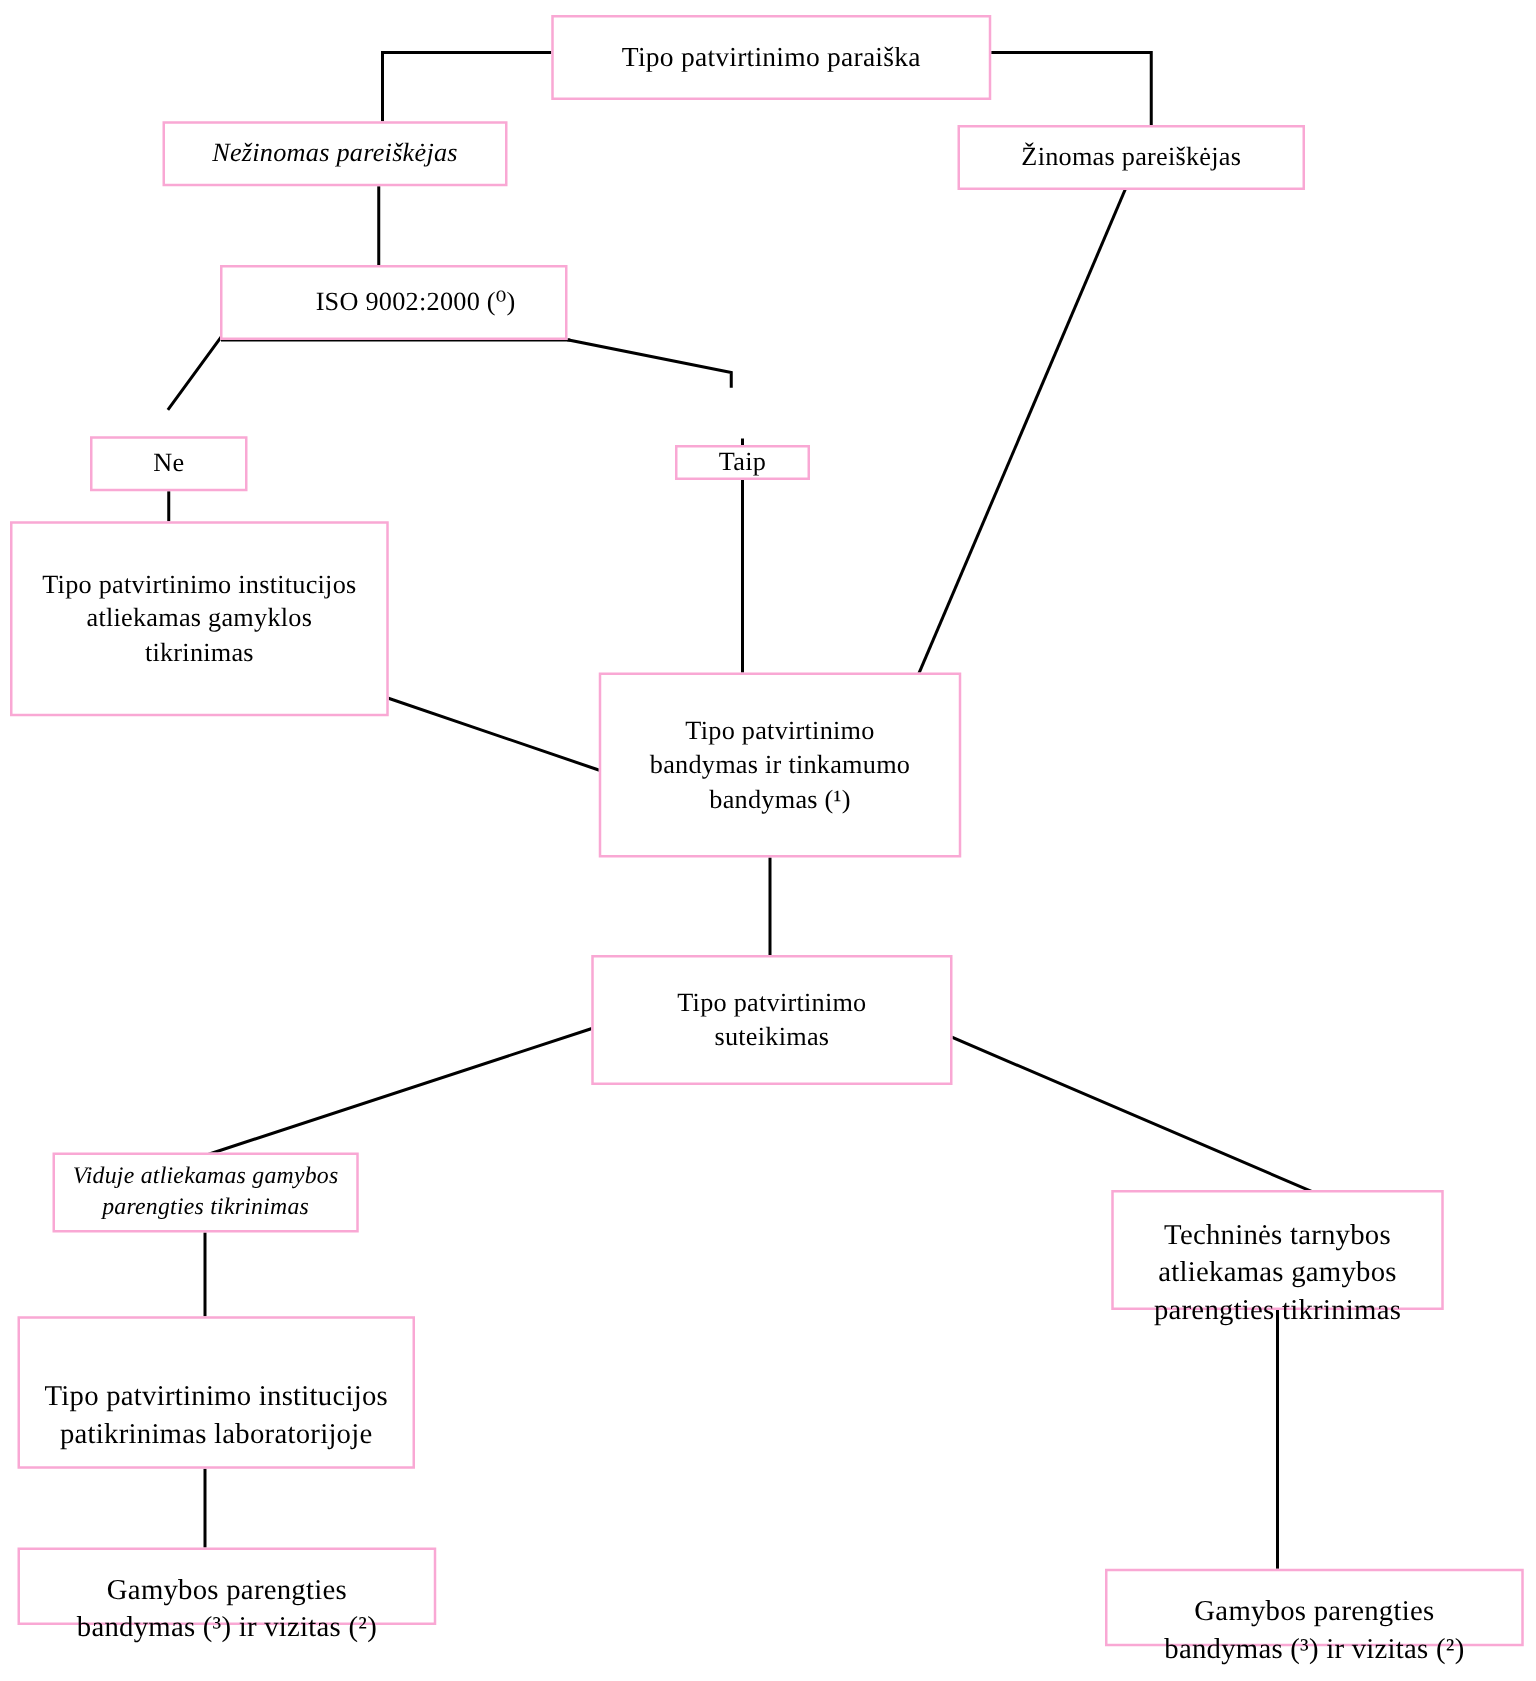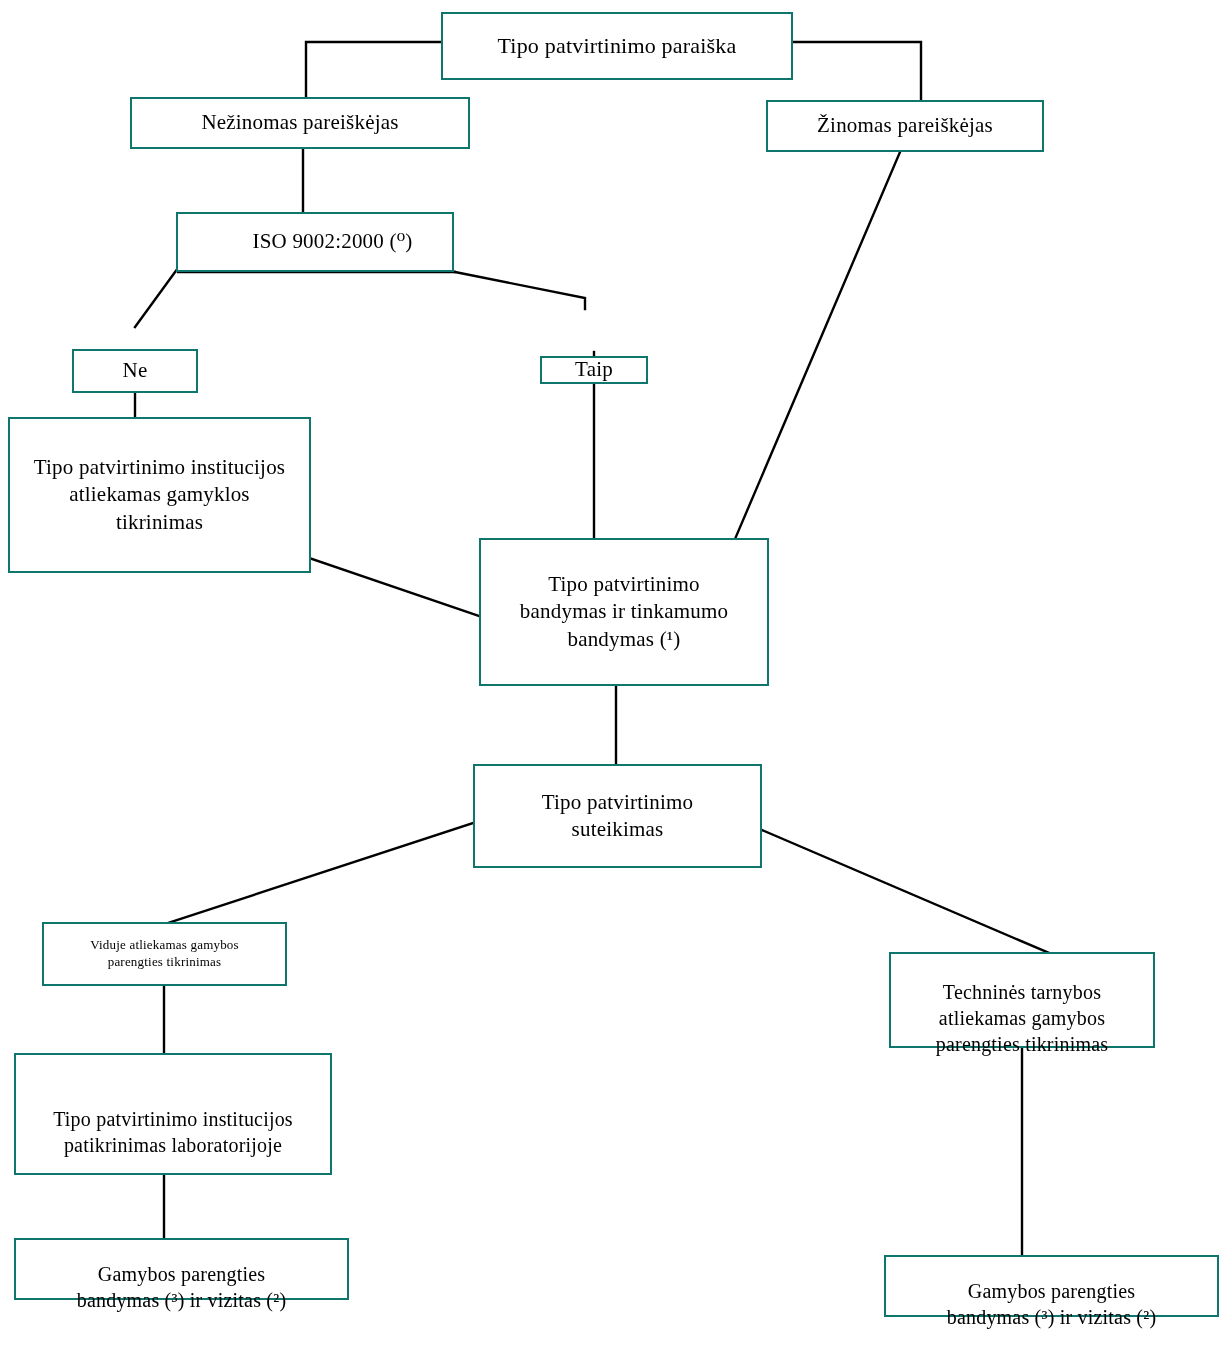--- a/index.html
+++ b/index.html
@@ -20,39 +20,39 @@
   svg.flow-layer {
     position: absolute;
     left: 0;
     top: 0;
     width: 1229px;
     height: 1345px;
   }
   .node-box {
     position: absolute;
     box-sizing: border-box;
-    border: 2px solid #0f766e;
+    border: 2px solid #f9a8d4;
     background: #ffffff;
     display: flex;
     align-items: center;
     justify-content: center;
     text-align: center;
   }
   .node-label {
     display: block;
     line-height: 1.30;
     color: #000000;
     white-space: pre-line;
     padding: 0 6px;
     letter-spacing: 0.2px;
   }
   .fs-22 { font-size: 22px; }
   .fs-21 { font-size: 21px; }
-  .fs-20 { font-size: 20px; margin-top: 36px; }
-  .fs-19 { font-size: 13px; }
+  .fs-20 { font-size: 23px; margin-top: 36px; }
+  .fs-19 { font-size: 19px; font-style: italic; }
   .connector-line {
     stroke: #000000;
     stroke-width: 2.4;
     fill: none;
     stroke-linecap: square;
   }
 </style>
 </head>
 <body>
 
@@ -90,21 +90,21 @@
 
     <path class="connector-line" d="M 164 1175 L 164 1238"></path>
 
     <path class="connector-line" d="M 1022 1048 L 1022 1255"></path>
   </svg>
 
   <div class="node-box" style="left:441px; top:12px; width:352px; height:68px;">
     <span class="node-label fs-22">Tipo patvirtinimo paraiška</span>
   </div>
 
-  <div class="node-box" style="left:130px; top:97px; width:340px; height:52px;">
+  <div class="node-box" style="left:130px; top:97px; width:276px; height:52px;font-style:italic;">
     <span class="node-label fs-21">Nežinomas pareiškėjas</span>
   </div>
 
   <div class="node-box" style="left:766px; top:100px; width:278px; height:52px;text-align:center;">
     <span class="node-label fs-21">Žinomas pareiškėjas</span>
   </div>
 
   <div class="node-box" style="left:176px; top:212px; width:278px; height:60px;padding-left:35px;">
     <span class="node-label fs-21">ISO  9002:2000 (⁰)</span>
   </div>

